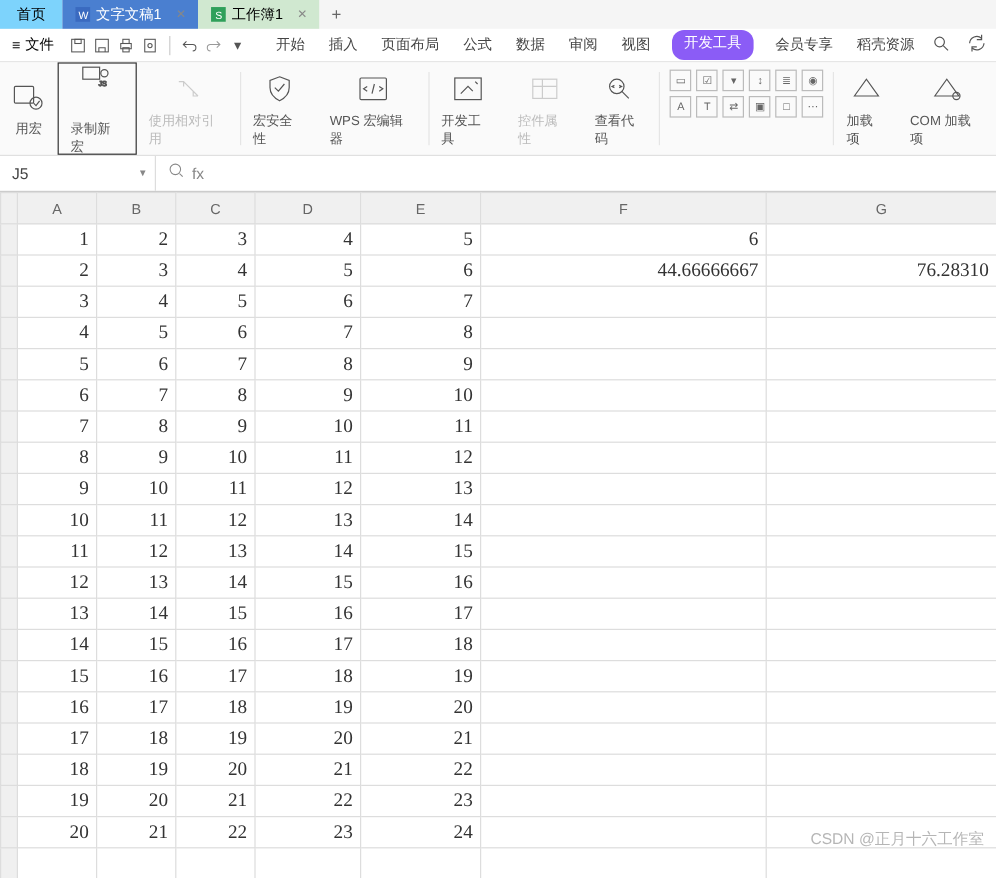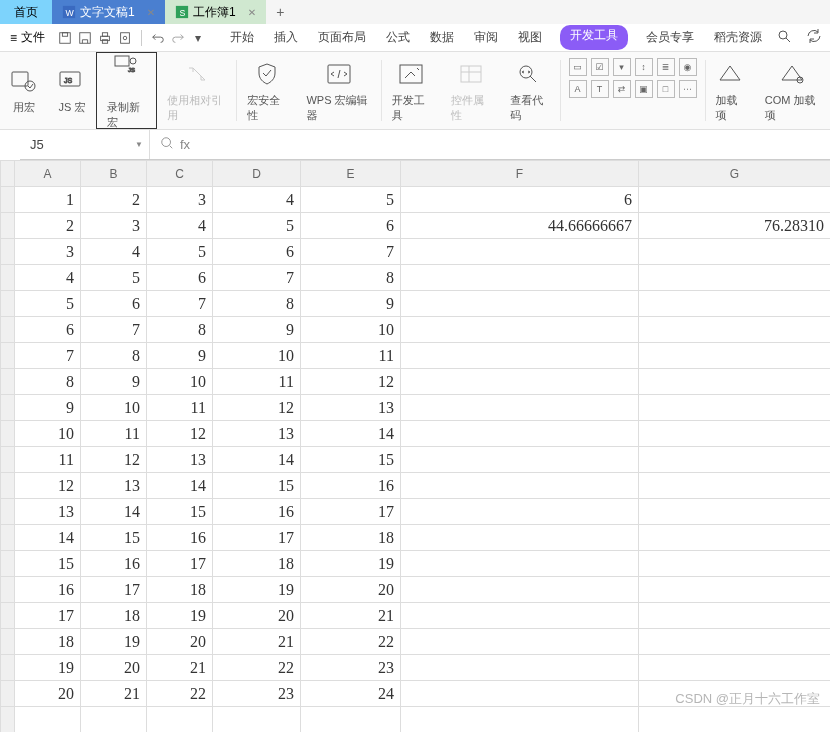--- a/index.html
+++ b/index.html
@@ -35,21 +35,21 @@
     .rb-group .rb-icon { height: 30px; display: flex; align-items: center; justify-content: center; margin-bottom: 4px; }
     .rb-group .rb-icon svg { width: 28px; height: 24px; stroke: #555; }
     .rb-group.disabled .rb-icon svg { stroke: #ccc; }
     .rb-highlight { border: 1.5px solid #333; gap: 20px; }
     .rb-sep { width: 1px; background: #e5e5e5; margin: 8px 0; }
     .rb-small-group { display: flex; flex-direction: column; padding: 6px 8px 4px; }
     .rb-small-row { display: flex; gap: 4px; margin-bottom: 4px; }
     .rb-small { width: 18px; height: 18px; border: 1px solid #bbb; display: inline-flex; align-items: center; justify-content: center; font-size: 9px; color: #666; }
     
     
-    .namebox-row { height: 30px; display: flex; border-bottom: 1px solid #ccc; background: #fff; margin-left: 20px; }
+    .namebox-row { height: 30px; display: flex; border-bottom: 1px solid #ccc; background: #fff; }
     .namebox { width: 130px; height: 100%; border-right: 1px solid #ddd; display: flex; align-items: center; padding: 0 10px; font-size: 13px; color: #444; position: relative; }
     .namebox .dd { position: absolute; right: 6px; color: #888; font-size: 8px; }
     .fx-area { display: flex; align-items: center; padding: 0 10px; gap: 6px; flex: 1; }
     .fx-area svg { width: 14px; height: 14px; stroke: #888; }
     .fx-label { color: #888; font-size: 13px; }
     .formula-input { flex: 1; border: none; outline: none; font-size: 13px; }
     
     
     .grid-wrap { height: 572px; overflow: hidden; }
     .grid { border-collapse: collapse; table-layout: fixed; width: 100%; font-size: 14px; }
@@ -165,29 +165,20 @@
   <div class="rb-group">
     <div class="rb-icon">
         <svg viewBox="0 0 28 24" fill="none">
           <rect x="2" y="3" width="16" height="14" rx="1"></rect>
           <circle cx="20" cy="17" r="5"></circle>
           <path d="M18 17l2 2 3-4"></path>
         </svg>
       </div>
     <span>用宏</span>
   </div>
-  <div class="rb-group">
-    <div class="rb-icon">
-        <svg viewBox="0 0 28 24" fill="none">
-          <rect x="2" y="3" width="20" height="14" rx="1"></rect>
-          <text x="6" y="14" font-size="7" fill="#555">JS</text>
-        </svg>
-      </div>
-    <span>JS 宏</span>
-  </div>
   <div class="rb-group rb-highlight">
     <div class="rb-icon">
         <svg viewBox="0 0 28 24" fill="none">
           <rect x="2" y="4" width="14" height="10"></rect>
           <circle cx="20" cy="9" r="3"></circle>
           <text x="15" y="20" font-size="6" fill="#555">JS</text>
         </svg>
       </div>
     <span>录制新宏</span>
   </div>

